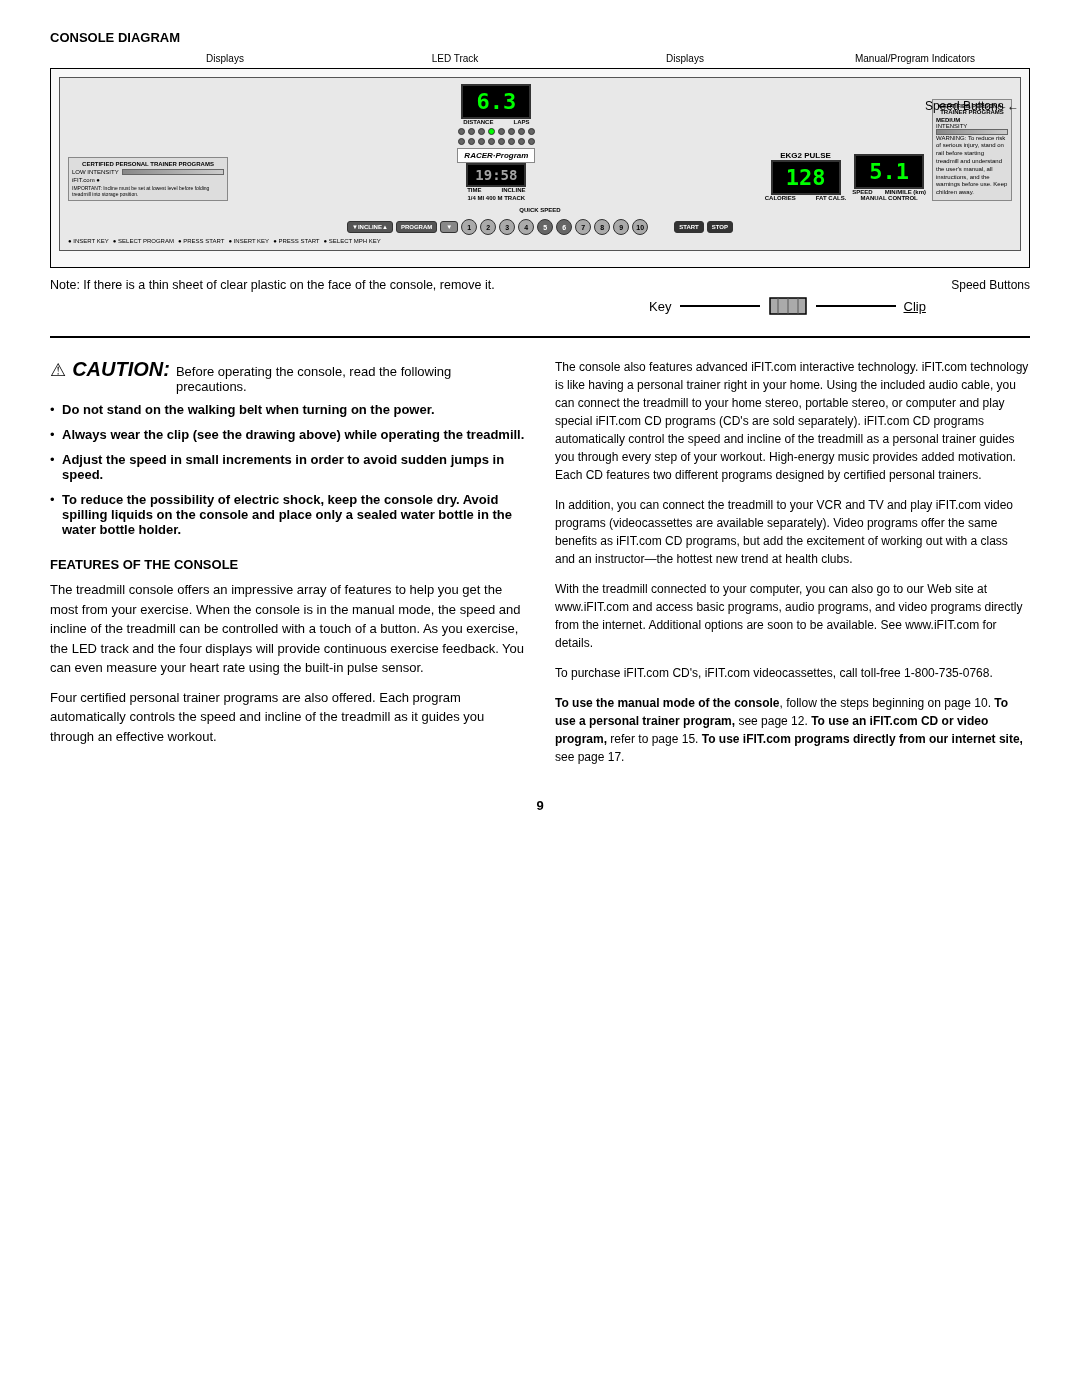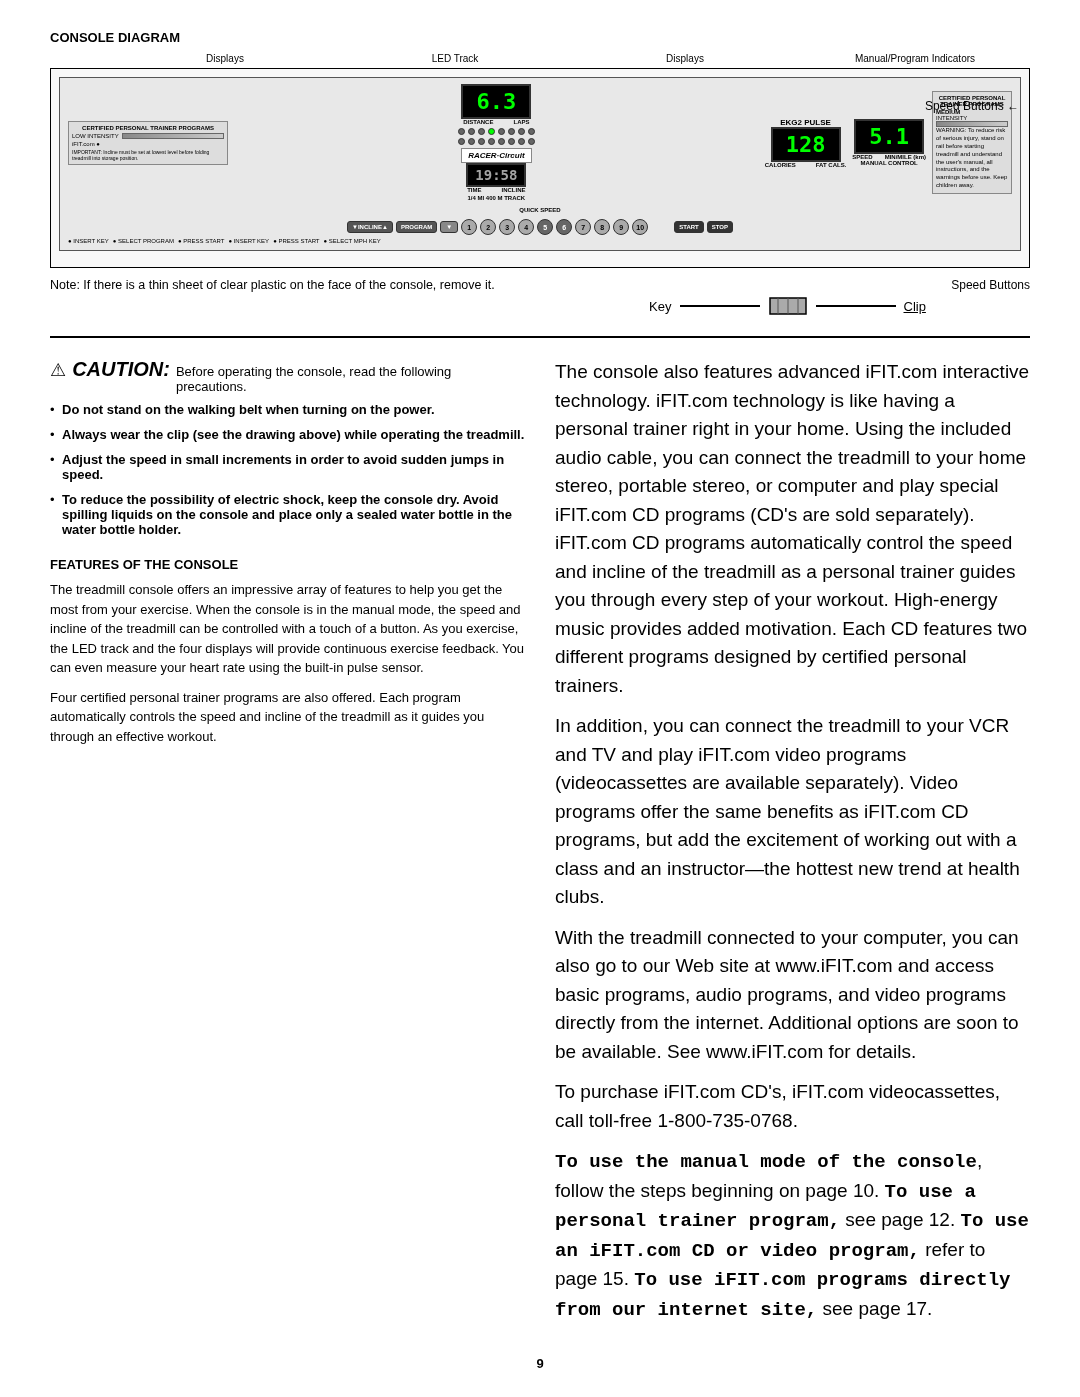--- a/index.html
+++ b/index.html
@@ -48,21 +48,21 @@
     .console-inner {
       border: 1px solid #555;
       background: #e8e8e8;
       padding: 6px 8px;
       position: relative;
       min-height: 160px;
     }
     
     .console-top-row {
       display: flex;
-      align-items: center;
+      align-items: flex-end;
       gap: 6px;
       font-size: 9px;
     }
     .console-left-panel {
       width: 160px;
       border: 1px solid #888;
       background: #ddd;
       padding: 3px;
       font-size: 7px;
     }
@@ -303,25 +303,25 @@
       margin-bottom: 8px;
     }
     .features-text {
       font-size: 13px;
       line-height: 1.5;
       margin-bottom: 10px;
     }
 
     
     .right-text {
-      font-size: 19px;
+      font-size: 12px;
       line-height: 1.5;
       margin-bottom: 12px;
     }
-    .right-text strong { font-weight: bold; font-family: Liberation Mono, monospace; }
+    .right-text strong { font-weight: bold; }
 
     
     .page-number {
       text-align: center;
       font-size: 13px;
       margin-top: 20px;
       font-weight: bold;
     }
 
     .warning-text {
@@ -397,21 +397,21 @@
             <div style="display:flex;gap:3px;margin-bottom:3px;">
               <div class="led-dot"></div>
               <div class="led-dot"></div>
               <div class="led-dot"></div>
               <div class="led-dot"></div>
               <div class="led-dot"></div>
               <div class="led-dot"></div>
               <div class="led-dot"></div>
               <div class="led-dot"></div>
             </div>
-            <div class="racer-circuit">RACER·Circuit</div>
+            <div class="racer-circuit">RACER·Program</div>
             <div class="sub-display">19:58</div>
             <div class="display-labels">
               <span>TIME</span>
               <span>INCLINE</span>
             </div>
             <div style="font-size:6px;font-weight:bold;margin-top:2px;">1/4 MI  400 M TRACK</div>
           </div>
 
           <div style="display:flex;flex-direction:column;align-items:center;">
             <div class="ekg-label">EKG2 PULSE</div>

